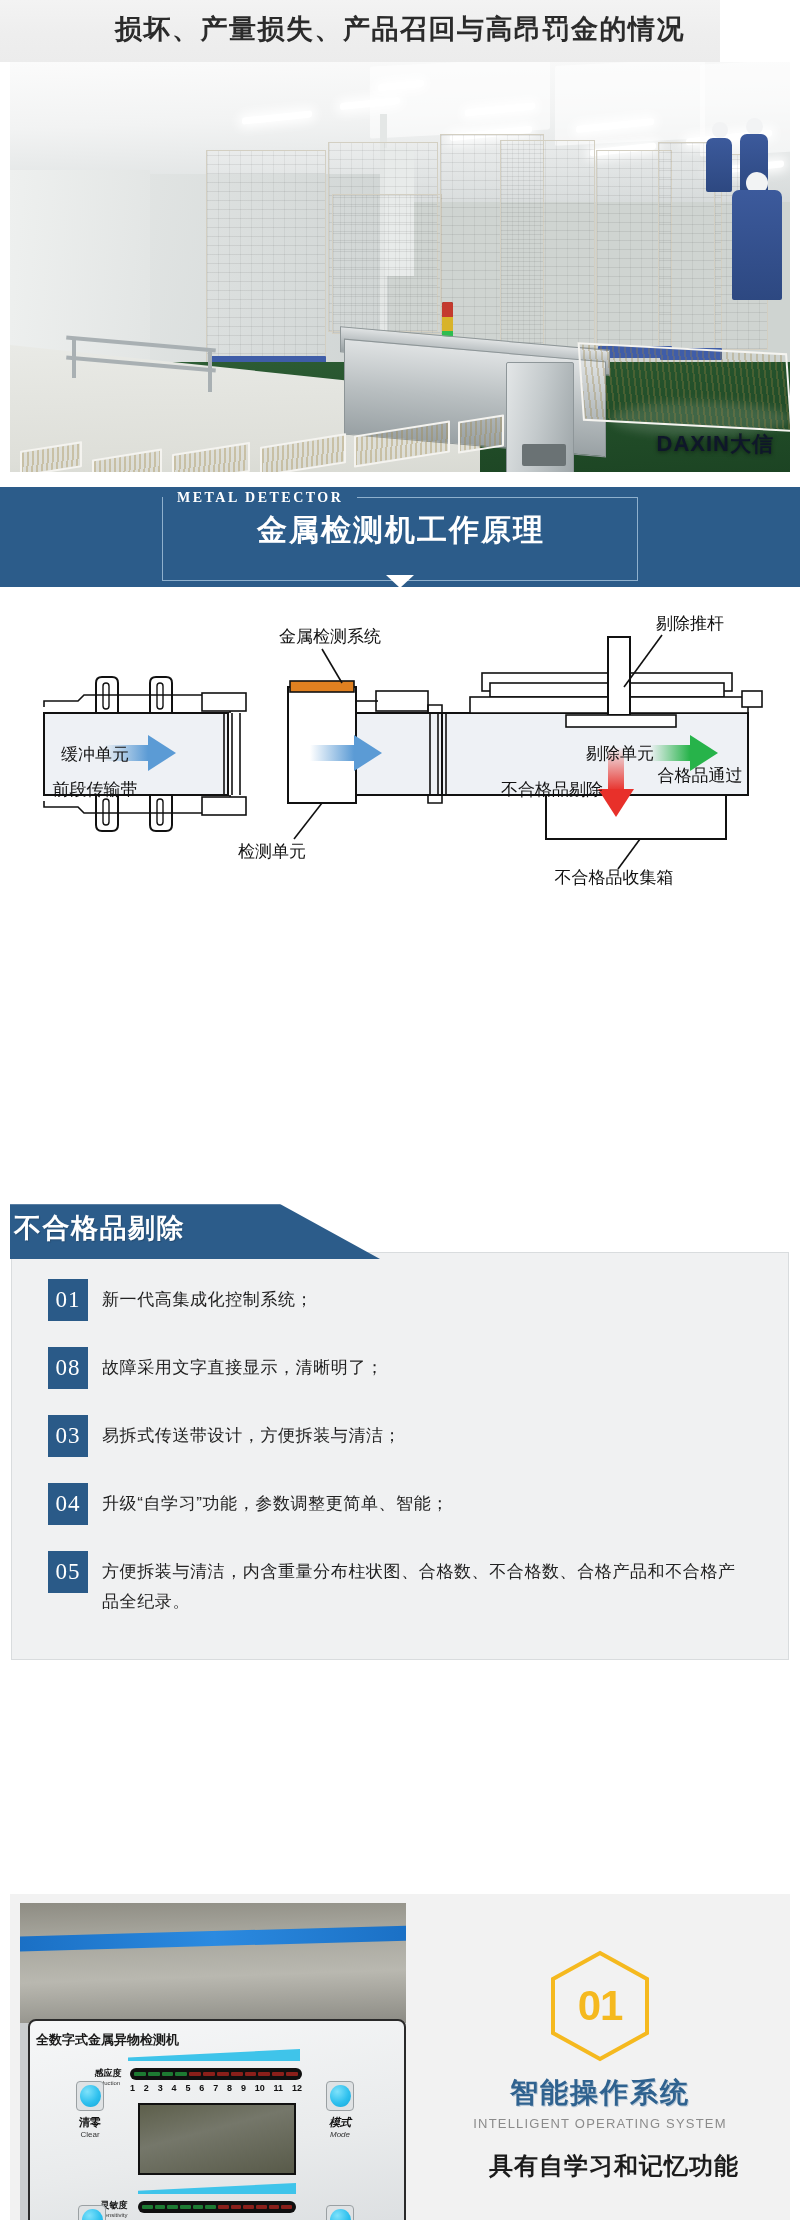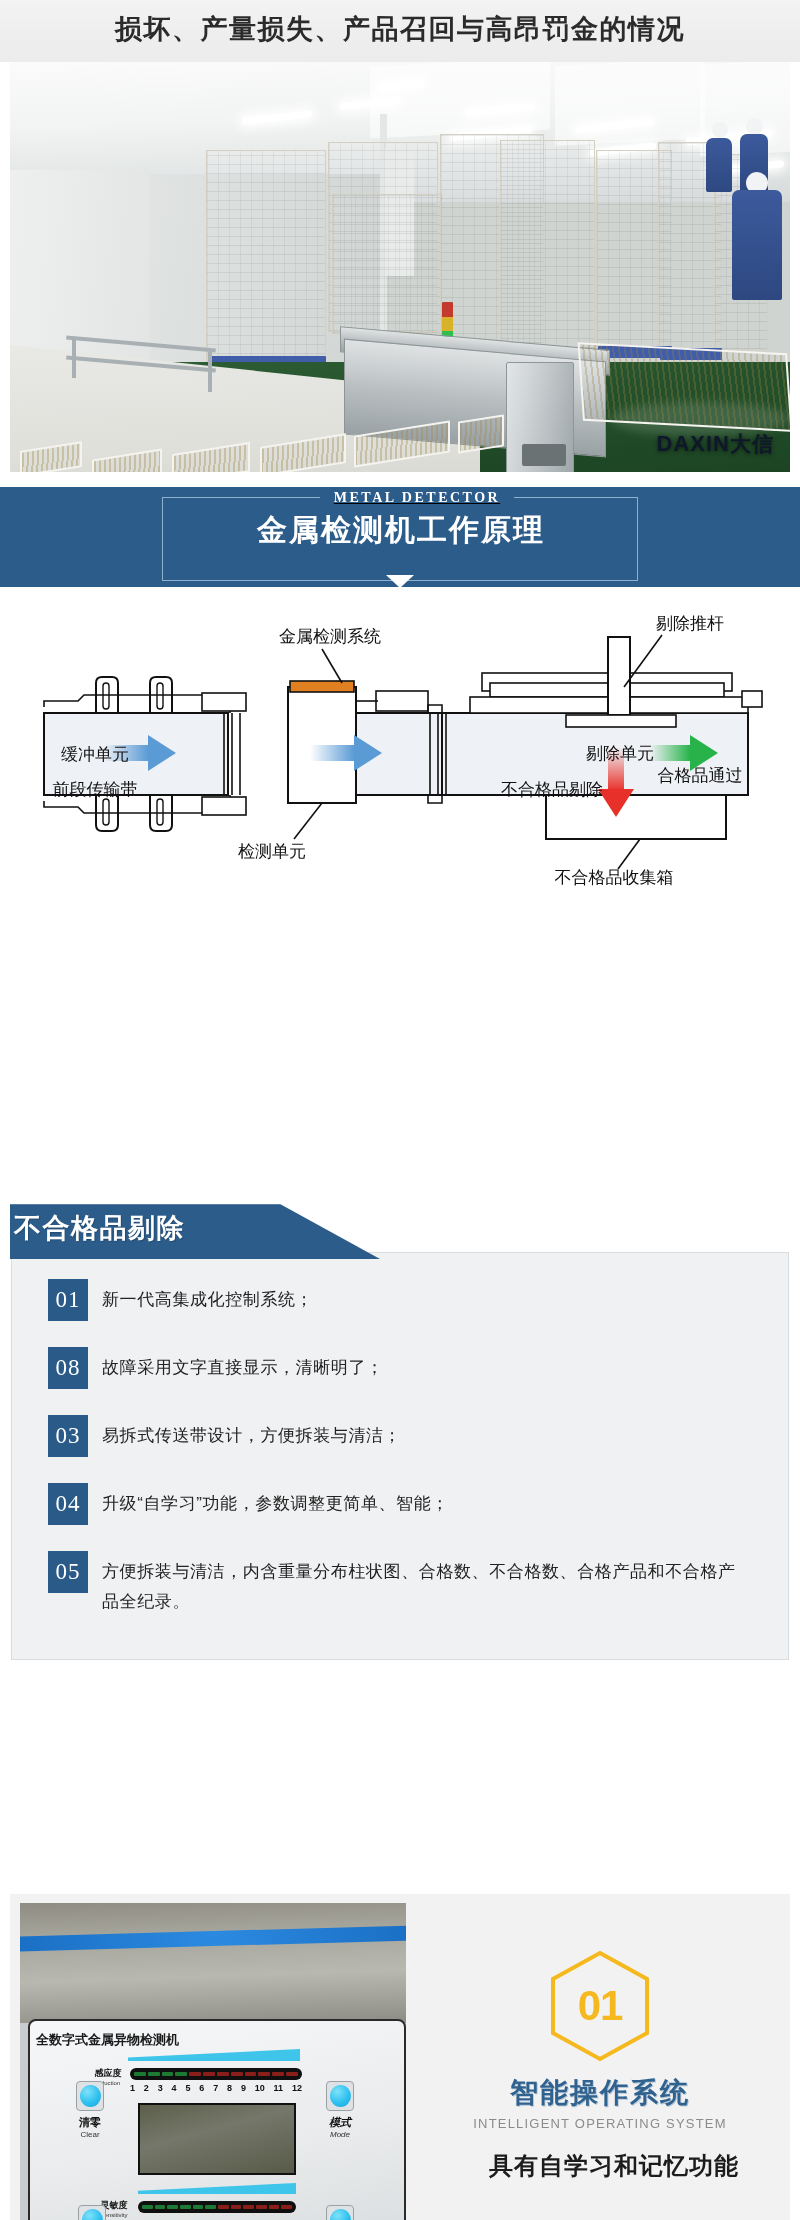--- a/index.html
+++ b/index.html
@@ -5,21 +5,21 @@
   * { margin:0; padding:0; box-sizing:border-box; }
   html,body {
     width:800px;
     background:#ffffff;
     font-family:"Liberation Sans","DejaVu Sans",sans-serif;
   }
   .page { width:800px; height:2220px; position:relative; overflow:hidden; background:#fff; }
 
   
   .headline-band {
-    position:absolute; left:0; top:0; width:800px; height:62px;
+    position:absolute; left:0; top:0; width:720px; height:62px;
     background:linear-gradient(180deg,#f3f3f3 0%,#eeeeee 55%,#ececec 100%);
     padding-left:32px;
   }
   .headline-text {
     position:absolute; left:0; top:8px; width:800px;
     text-align:center; font-size:27px; font-weight:700; letter-spacing:1.5px;
     color:#2b2b2b; line-height:42px; white-space:nowrap;
   }
 
   
@@ -101,21 +101,21 @@
   
   .banner {
     position:absolute; left:0; top:487px; width:800px; height:100px;
     background:#2c5c8a;
   }
   .banner-box {
     position:absolute; left:162px; top:10px; width:476px; height:84px;
     border:1px solid #8fb0cd;
   }
   .banner-en {
-    position:absolute; left:16px; top:-10px; width:476px; text-align:center;text-decoration:underline;
+    position:absolute; left:0; top:-10px; width:476px; text-align:left;
   }
   .banner-en span {
     background:#2c5c8a; padding:0 14px; color:#ffffff;
     font-family:"Liberation Serif","DejaVu Serif",serif;
     font-size:14px; font-weight:700; letter-spacing:2.5px;
   }
   .banner-cn {
     position:absolute; left:0; top:12px; width:476px; text-align:center;
     color:#ffffff; font-size:30px; font-weight:700; letter-spacing:2px;
   }

